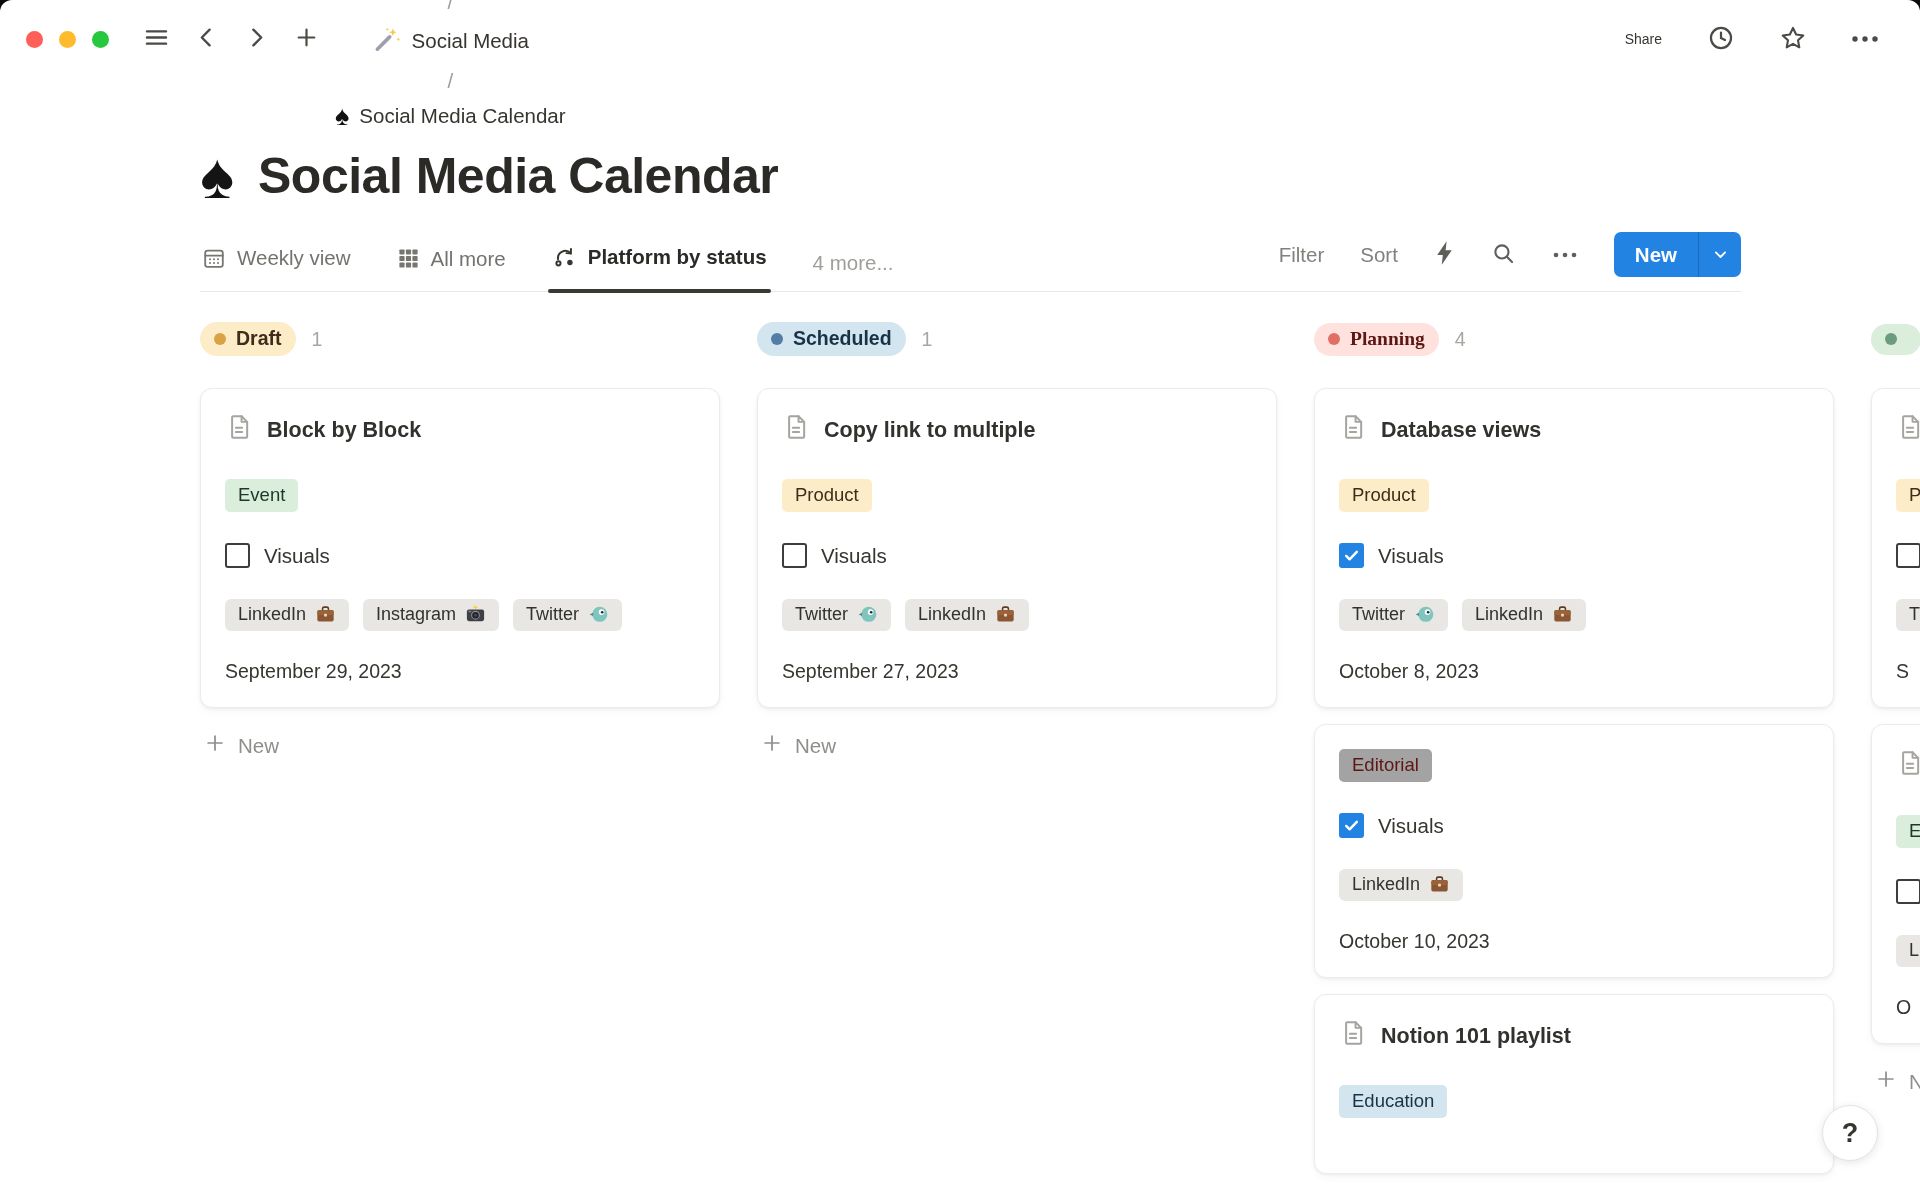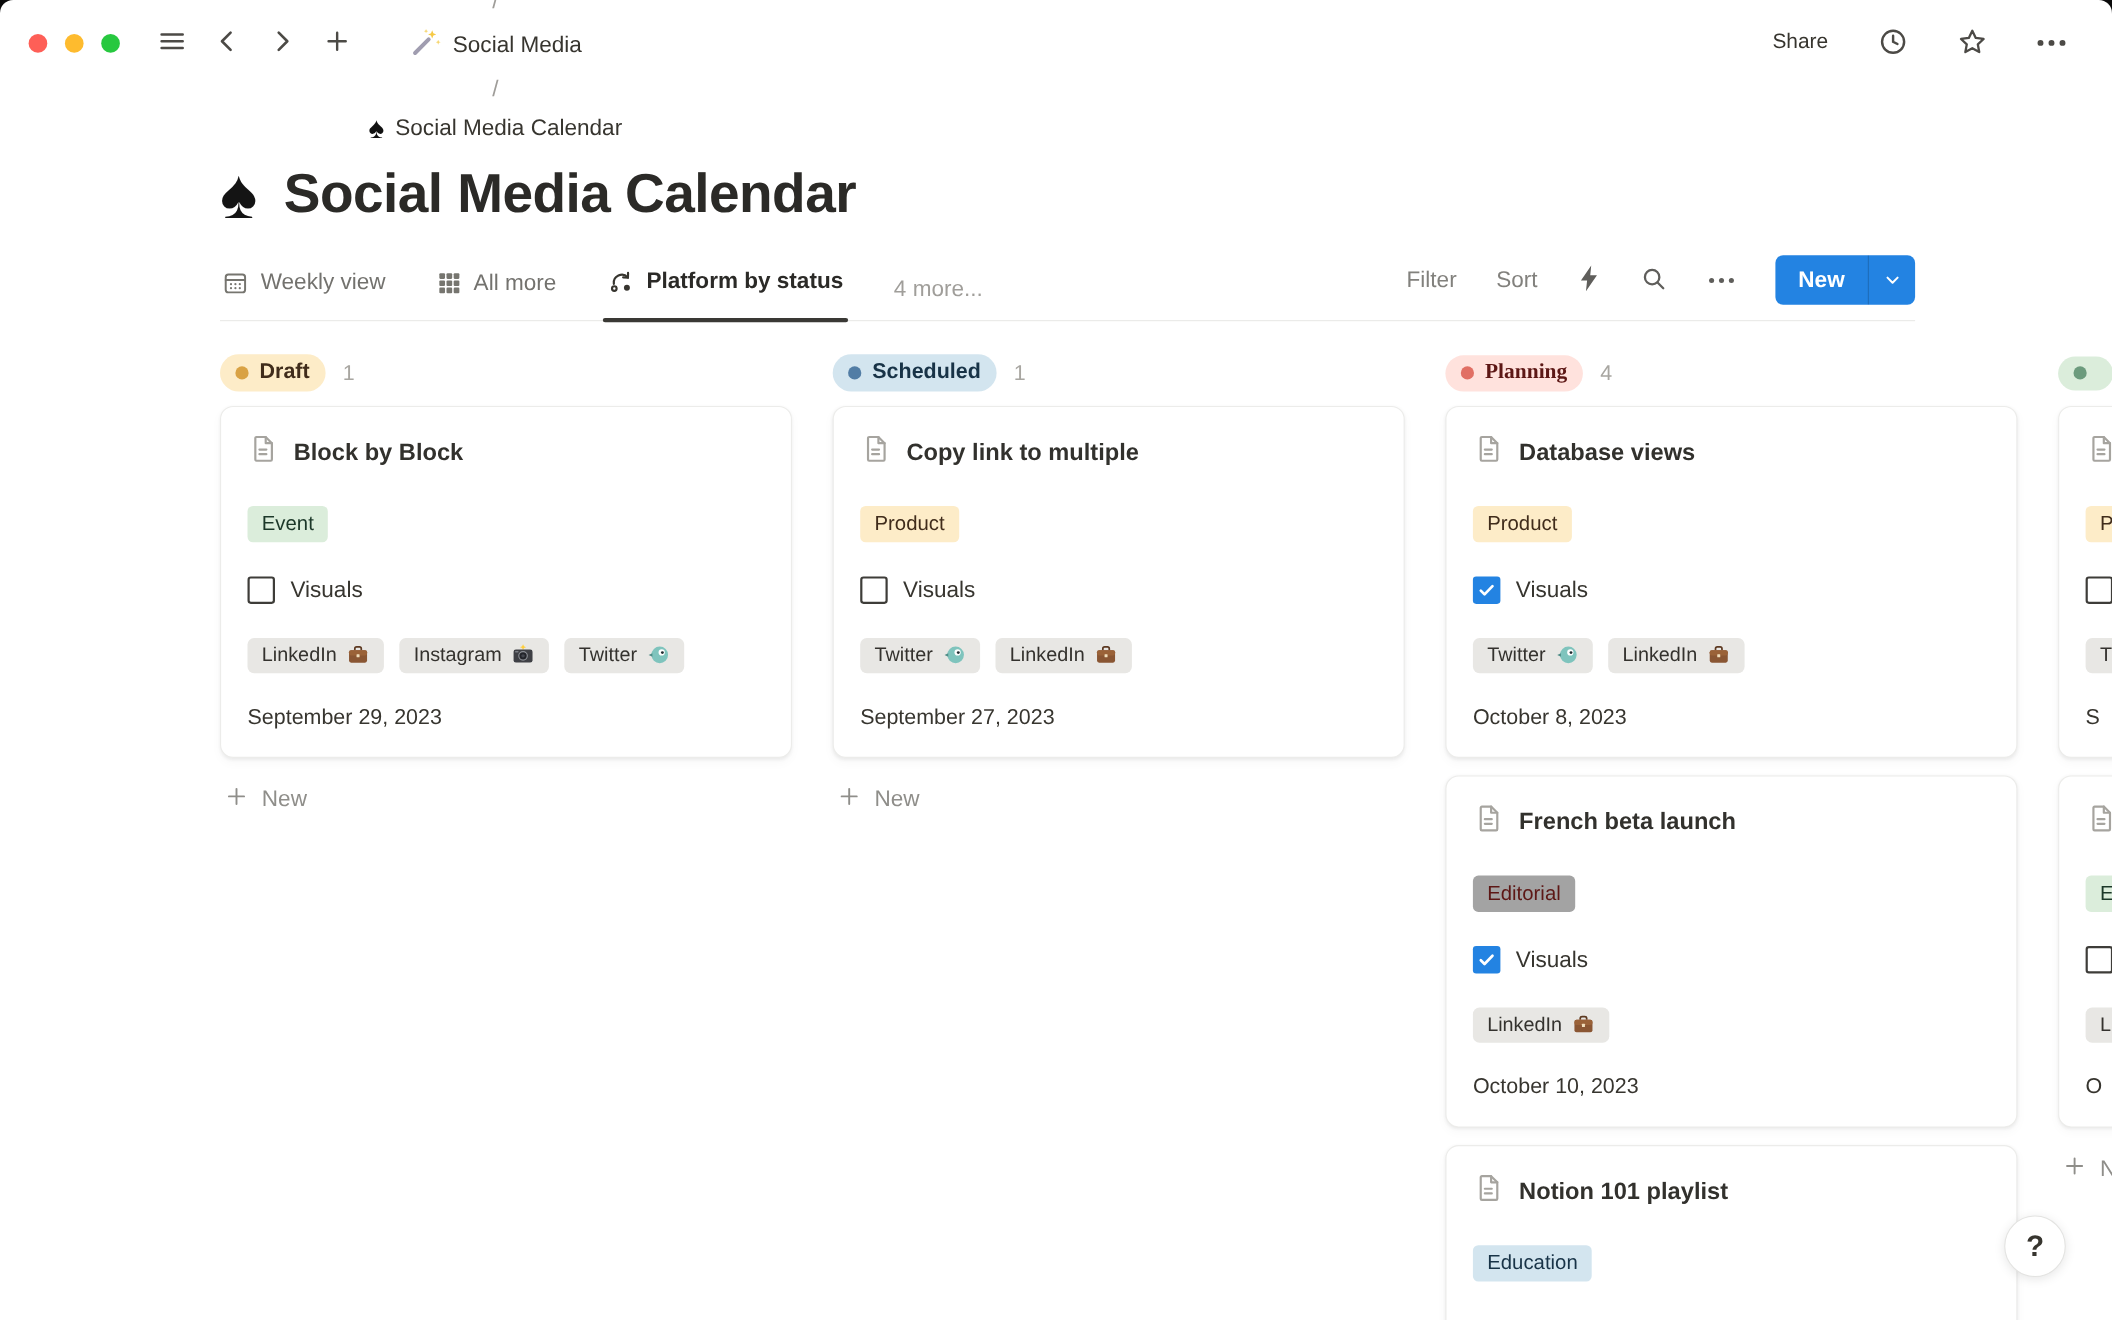--- a/index.html
+++ b/index.html
@@ -18,21 +18,21 @@
   .nav-icons{display:flex;align-items:center;gap:8px;margin-left:26px;}
   .icon-btn{display:flex;align-items:center;justify-content:center;min-width:42px;height:42px;
     border:none;background:transparent;border-radius:6px;padding:0 4px;cursor:pointer;}
   .breadcrumbs{display:flex;align-items:center;gap:10px;margin-left:8px;font-size:20.5px;white-space:nowrap;flex-direction:column;}
   .crumb{display:flex;align-items:center;gap:10px;cursor:pointer;color:#37352f;}
   .crumb-sep{color:#9f9d99;}
   .marketing-chip{width:31px;height:31px;border-radius:7px;background:#efe9fa;
     display:flex;align-items:center;justify-content:center;}
   .spade-sm{font-size:27px;line-height:1;color:#111;}
   .titlebar-right{margin-left:auto;display:flex;align-items:center;gap:30px;}
-  .share-btn{font-size:19px;color:#37352f;background:none;border:none;cursor:pointer;padding:6px 8px;}
+  .share-btn{font-size:14px;color:#37352f;background:none;border:none;cursor:pointer;padding:6px 8px;}
 
   
   .page-title{display:flex;align-items:center;gap:24px;margin:66px 0 0 200px;}
   .spade-big{font-size:64px;line-height:1;color:#141414;}
   .page-title h1{font-size:50px;font-weight:700;margin:0;letter-spacing:-.5px;color:#2b2a27;}
 
   
   .tabbar{display:flex;align-items:flex-end;justify-content:space-between;
     margin:24px 0 0 200px;width:1541px;border-bottom:1px solid #e9e9e7;}
   .tabs{display:flex;gap:42px;align-items:flex-end;}
@@ -47,21 +47,21 @@
   .vc-icon{display:flex;align-items:center;justify-content:center;background:none;border:none;cursor:pointer;padding:4px;}
   .new-btn{display:flex;align-items:stretch;background:#2383e2;border-radius:7px;overflow:hidden;
     color:#fff;cursor:pointer;height:45px;border:none;padding:0;margin-left:4px;}
   .new-main{padding:0 21px;font-size:20.5px;font-weight:600;display:flex;align-items:center;}
   .new-chevron{width:42px;display:flex;align-items:center;justify-content:center;
     border-left:1px solid rgba(0,0,0,.18);}
 
   
   .board{display:flex;gap:37px;margin:30px 0 0 200px;align-items:flex-start;width:2300px;}
   .column{width:520px;flex:none;}
-  .col-header{display:flex;align-items:center;height:34px;margin-bottom:13px;text-align:center;}
+  .col-header{display:flex;align-items:center;height:34px;margin-bottom:32px;text-align:center;}
   .status-pill{display:inline-flex;align-items:center;gap:10px;padding:5px 14px 6px;border-radius:17px;
     font-size:19.5px;font-weight:600;min-width:12px;min-height:20px;cursor:pointer;}
   .status-dot{width:12px;height:12px;border-radius:50%;flex:none;}
   .col-count{margin-left:16px;font-size:19.5px;color:#a8a6a1;}
   .card{background:#fff;border:1px solid #ececea;border-radius:12px;
     box-shadow:0 1px 3px rgba(15,15,15,.06),0 4px 10px rgba(15,15,15,.03);
     padding:24px 24px;margin-bottom:16px;cursor:pointer;}
   .card-title{display:flex;align-items:center;gap:14px;font-size:21.5px;font-weight:600;
     color:#32312d;margin-bottom:32px;min-height:28px;}
   .cat-row{margin-bottom:31px;}
@@ -431,28 +431,20 @@
                     <rect x="2.2" y="5.8" width="15.6" height="4.6" rx="1.8" fill="#9a6238"></rect>
                     <rect x="8.7" y="9.2" width="2.6" height="2.8" rx="0.5" fill="#f0ddba"></rect>
                   </svg>
                 </span>
               </span>
             </div>
     <div class="card-date">October 8, 2023</div>
   </article>
 
   <article class="card">
-    <div class="card-title">
-      <span><svg width="28" height="28" viewBox="0 0 24 24" fill="none" stroke="#a6a49f" stroke-width="1.7" stroke-linejoin="round" stroke-linecap="round">
-                  <path d="M7 2.8h7.2L19 7.6v12.8a.9.9 0 0 1-.9.9H7a.9.9 0 0 1-.9-.9V3.7a.9.9 0 0 1 .9-.9z"></path>
-                  <path d="M14.2 2.8v4.8H19"></path>
-                  <path d="M9.3 12.6h5.4M9.3 16.2h5.4"></path>
-                </svg></span>
-      <span class="card-title-text">French beta launch</span>
-    </div>
     <div class="cat-row">
       <span class="cat-pill" style="background: #a3a3a3; color: rgb(93, 23, 21);">Editorial</span>
     </div>
     <div class="check-row">
       <span class="checkbox ck">
                 <svg width="17" height="17" viewBox="0 0 16 16">
                   <path d="M3 8.4l3.2 3.2L13 4.6" stroke="#fff" stroke-width="2.3" fill="none" stroke-linecap="round" stroke-linejoin="round"></path>
                 </svg>
               </span>
       <span class="check-label">Visuals</span>

